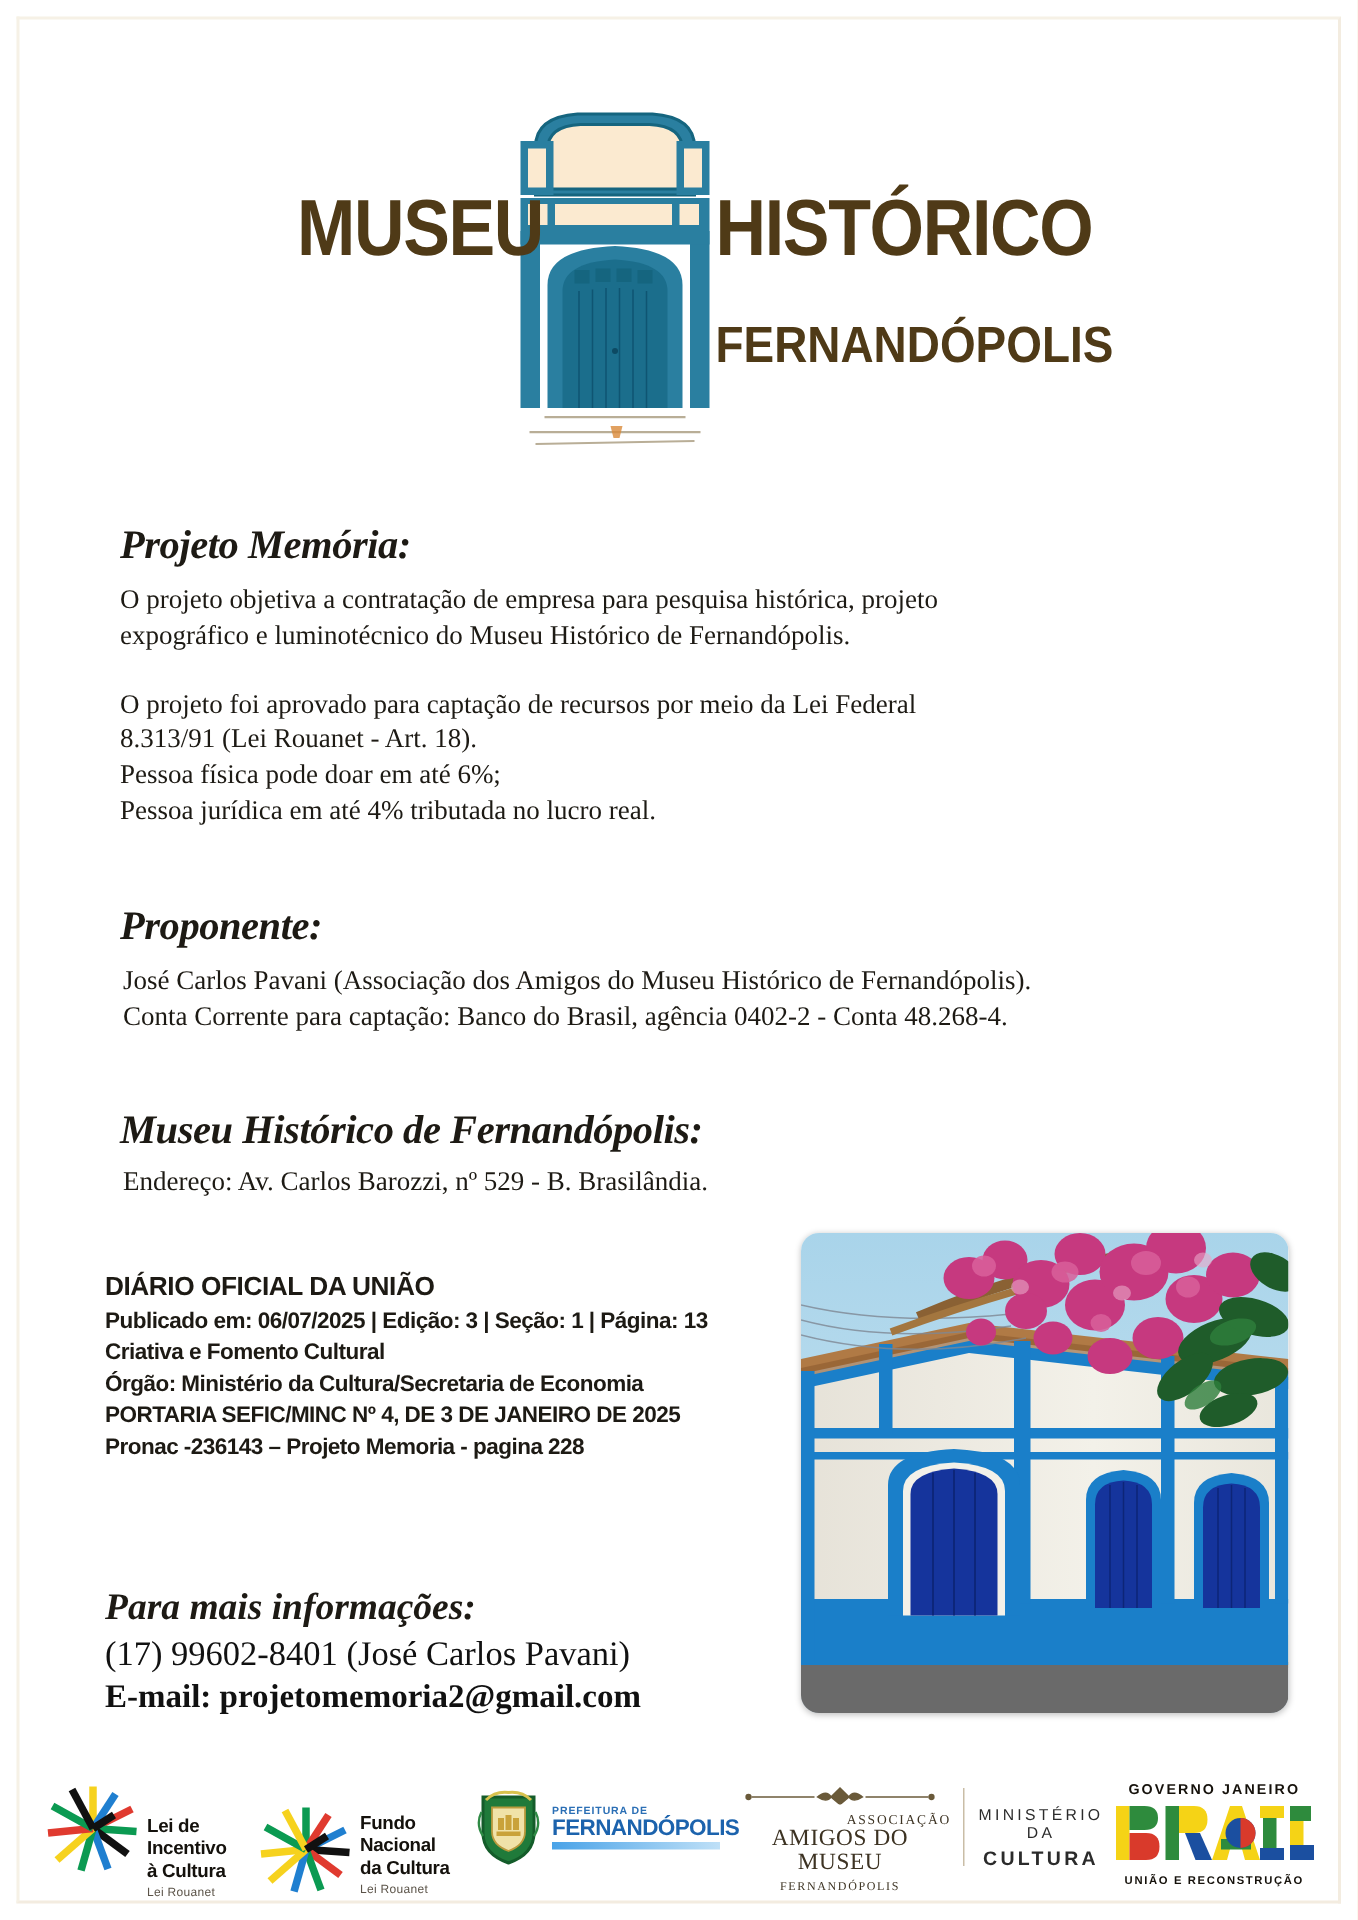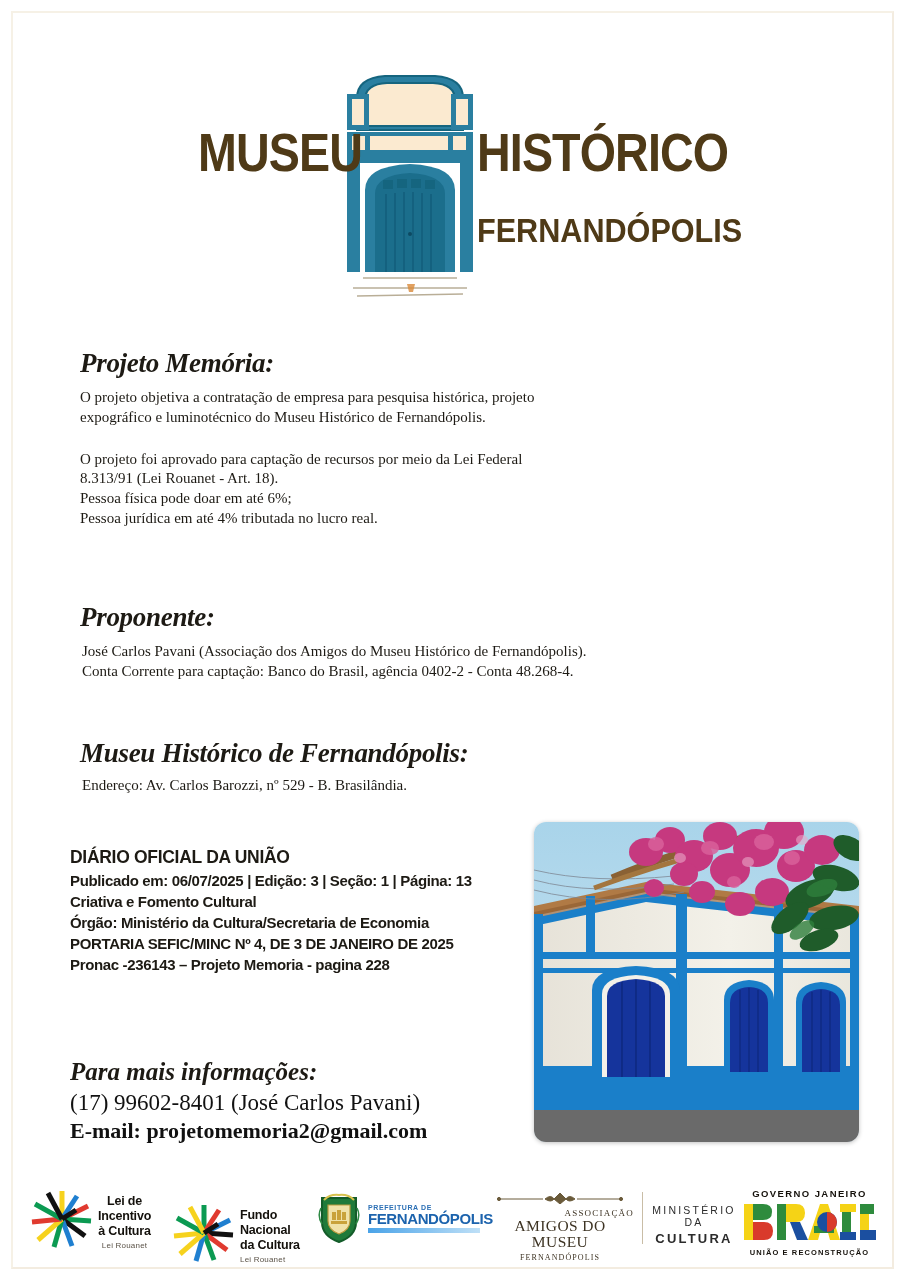--- a/index.html
+++ b/index.html
@@ -73,21 +73,21 @@
   .sec-head{
     font-family:"Liberation Serif", serif;
     font-weight:bold;
     font-style:italic;
     font-size:27px;
     color:#1d1a14;
     letter-spacing:-0.3px;
   }
   .sec-body{
     font-family:"Liberation Serif", serif;
-    font-size:15px;
+    font-size:18px;
     color:#1d1a14;
     line-height:1.32;
   }
 
   #s-projeto{position:absolute;left:80px;top:348px;}
   #s-projeto .sec-body{margin-top:9px;}
   #s-projeto .para2{margin-top:22px;}
 
   #s-proponente{position:absolute;left:80px;top:602px;}
   #s-proponente .sec-body{margin-top:9px;padding-left:2px;}
@@ -401,21 +401,21 @@
             <line x1="32" y1="31" x2="42" y2="58" stroke="#1f7fd0"></line>
             <line x1="32" y1="31" x2="24" y2="59" stroke="#0b9a52"></line>
             <line x1="32" y1="31" x2="8" y2="52" stroke="#f6d21e"></line>
             <line x1="32" y1="31" x2="2" y2="34" stroke="#e03a2f"></line>
             <line x1="32" y1="31" x2="5" y2="16" stroke="#0b9a52"></line>
             <line x1="32" y1="31" x2="18" y2="5" stroke="#111111"></line>
             <line x1="32" y1="31" x2="46" y2="22" stroke="#111111"></line>
           </g>
         </svg>
       </div>
-      <div style="position:absolute;left:68px;top:8px;text-align:center;">
+      <div style="position:absolute;left:68px;top:24px;">
         <div class="rouanet-txt">Lei de</div>
         <div class="rouanet-txt">Incentivo</div>
         <div class="rouanet-txt">à Cultura</div>
         <div class="rouanet-sub">Lei Rouanet</div>
       </div>
     </div>
 
     <div class="logo" style="left:172px;top:22px;width:150px;height:66px;">
       <div style="position:absolute;left:0;top:2px;">
         <svg width="64" height="62" viewBox="0 0 64 62">

